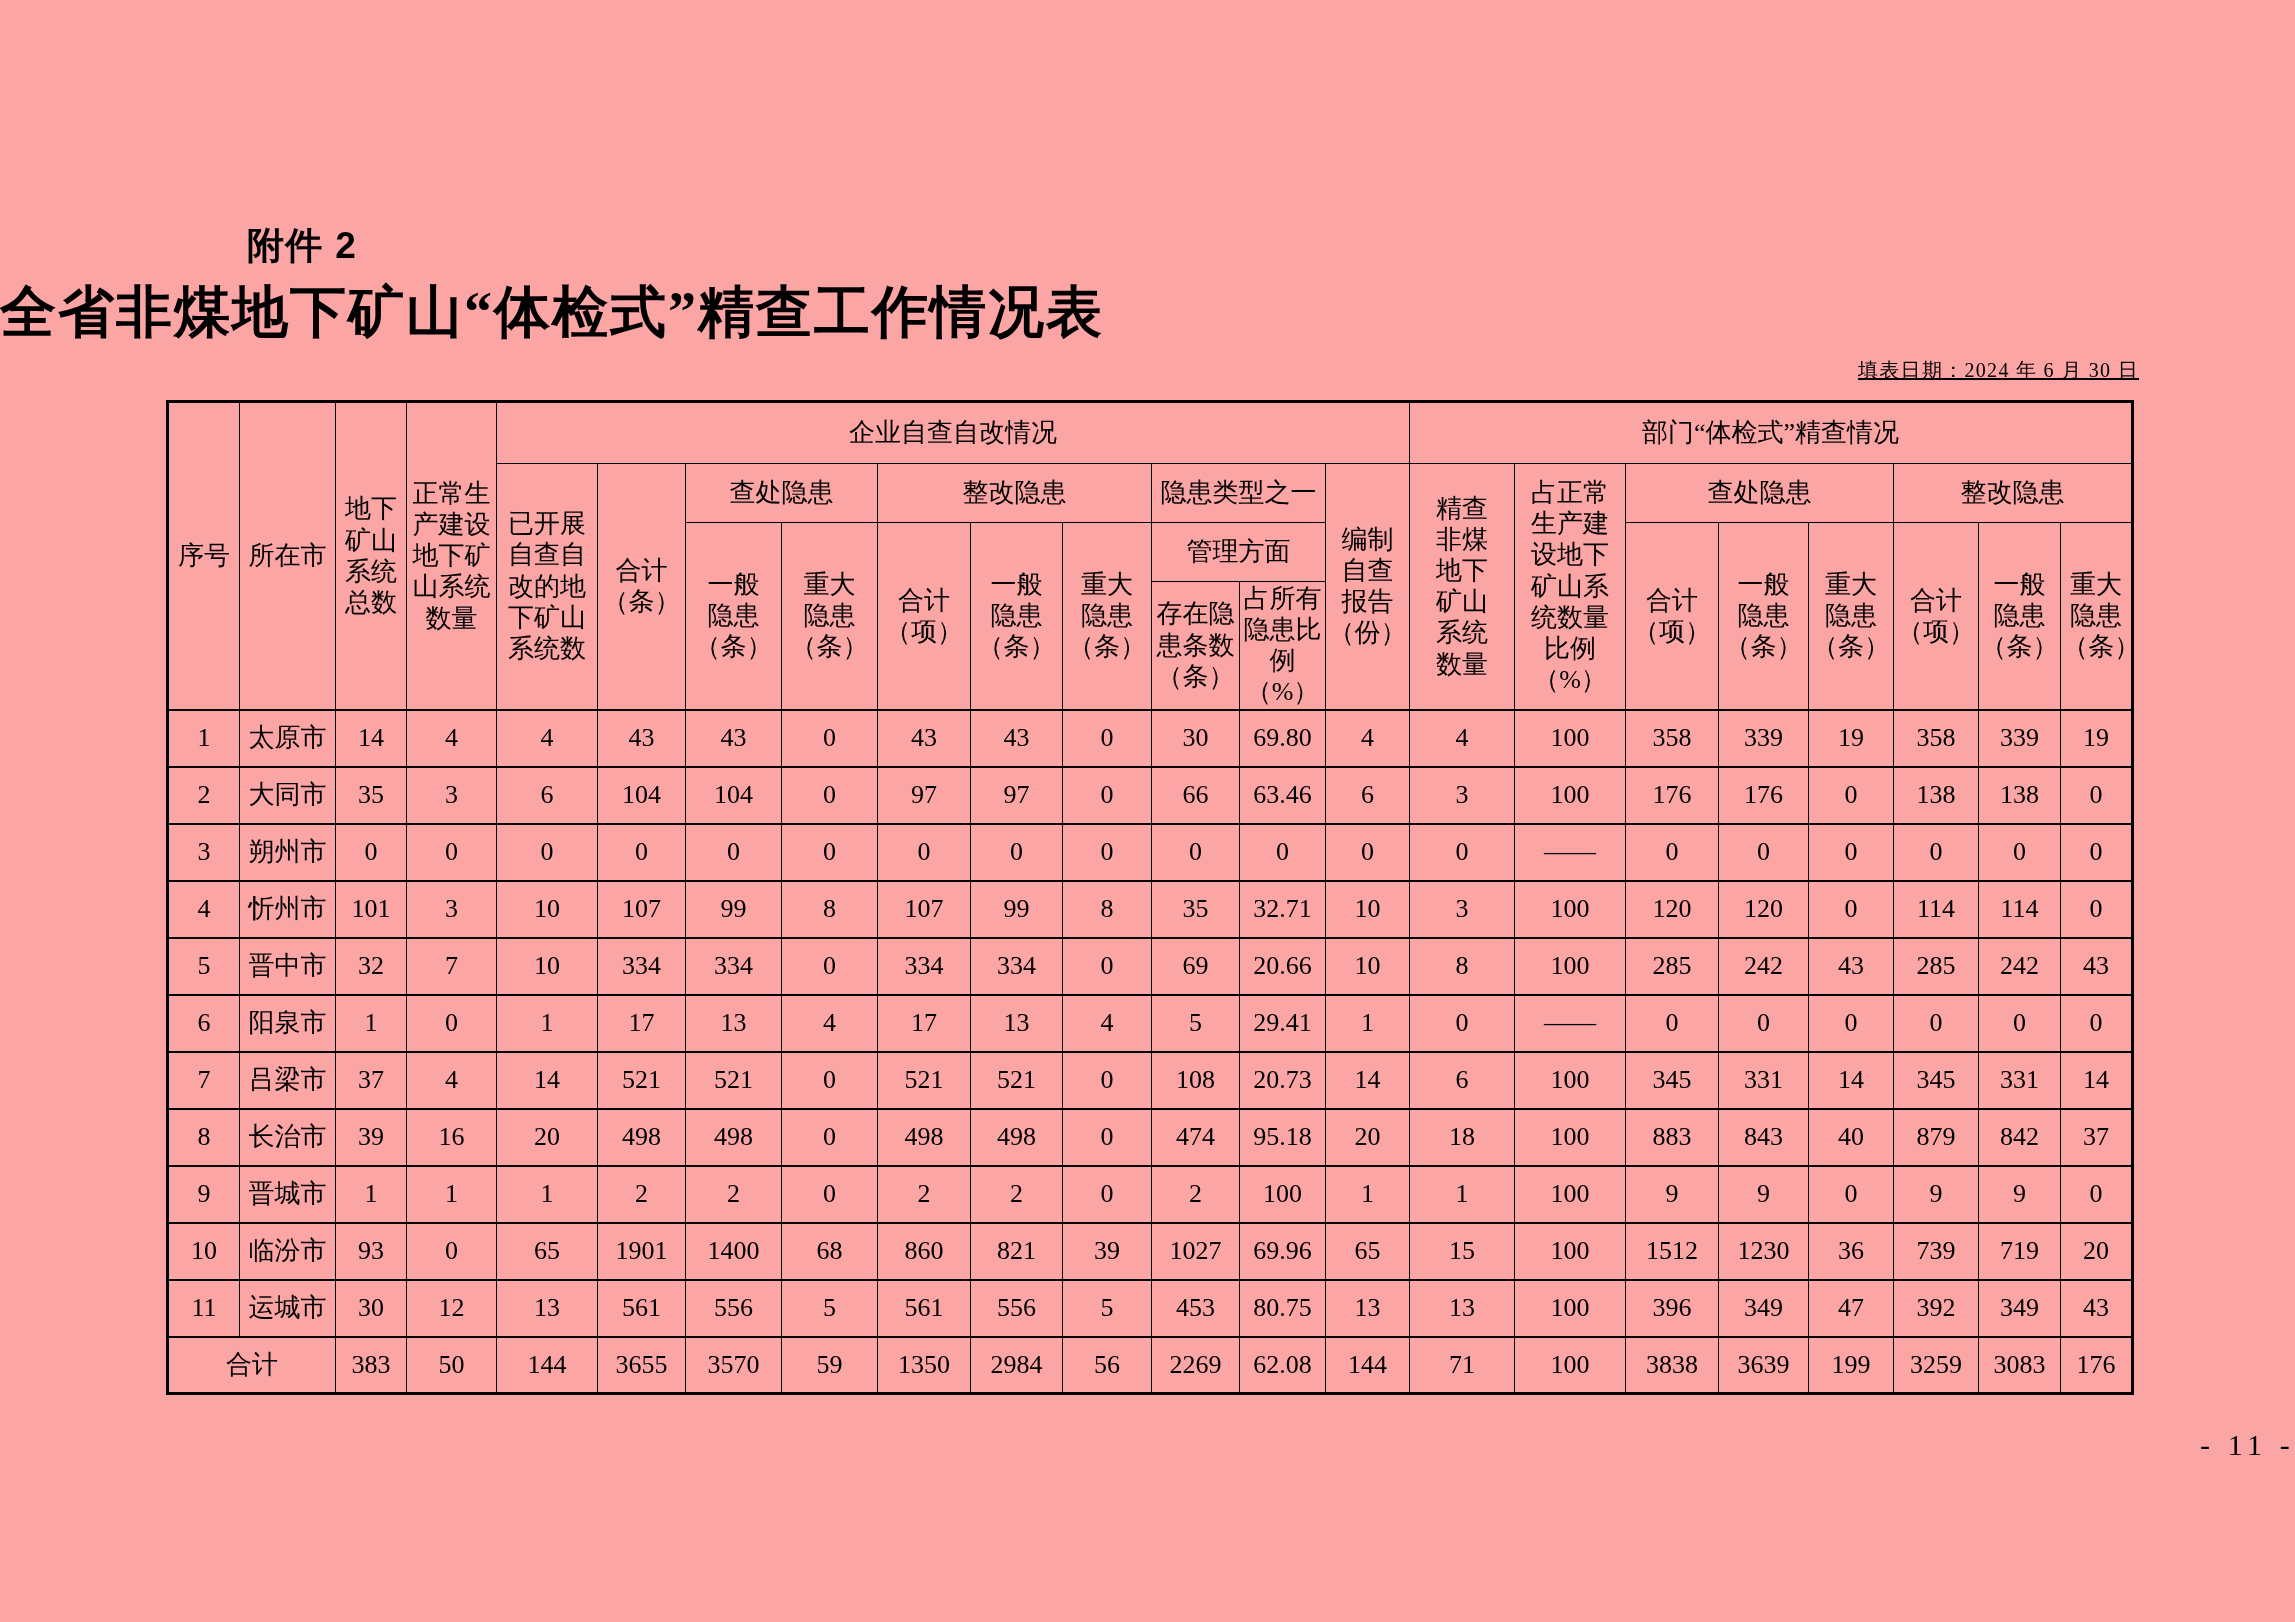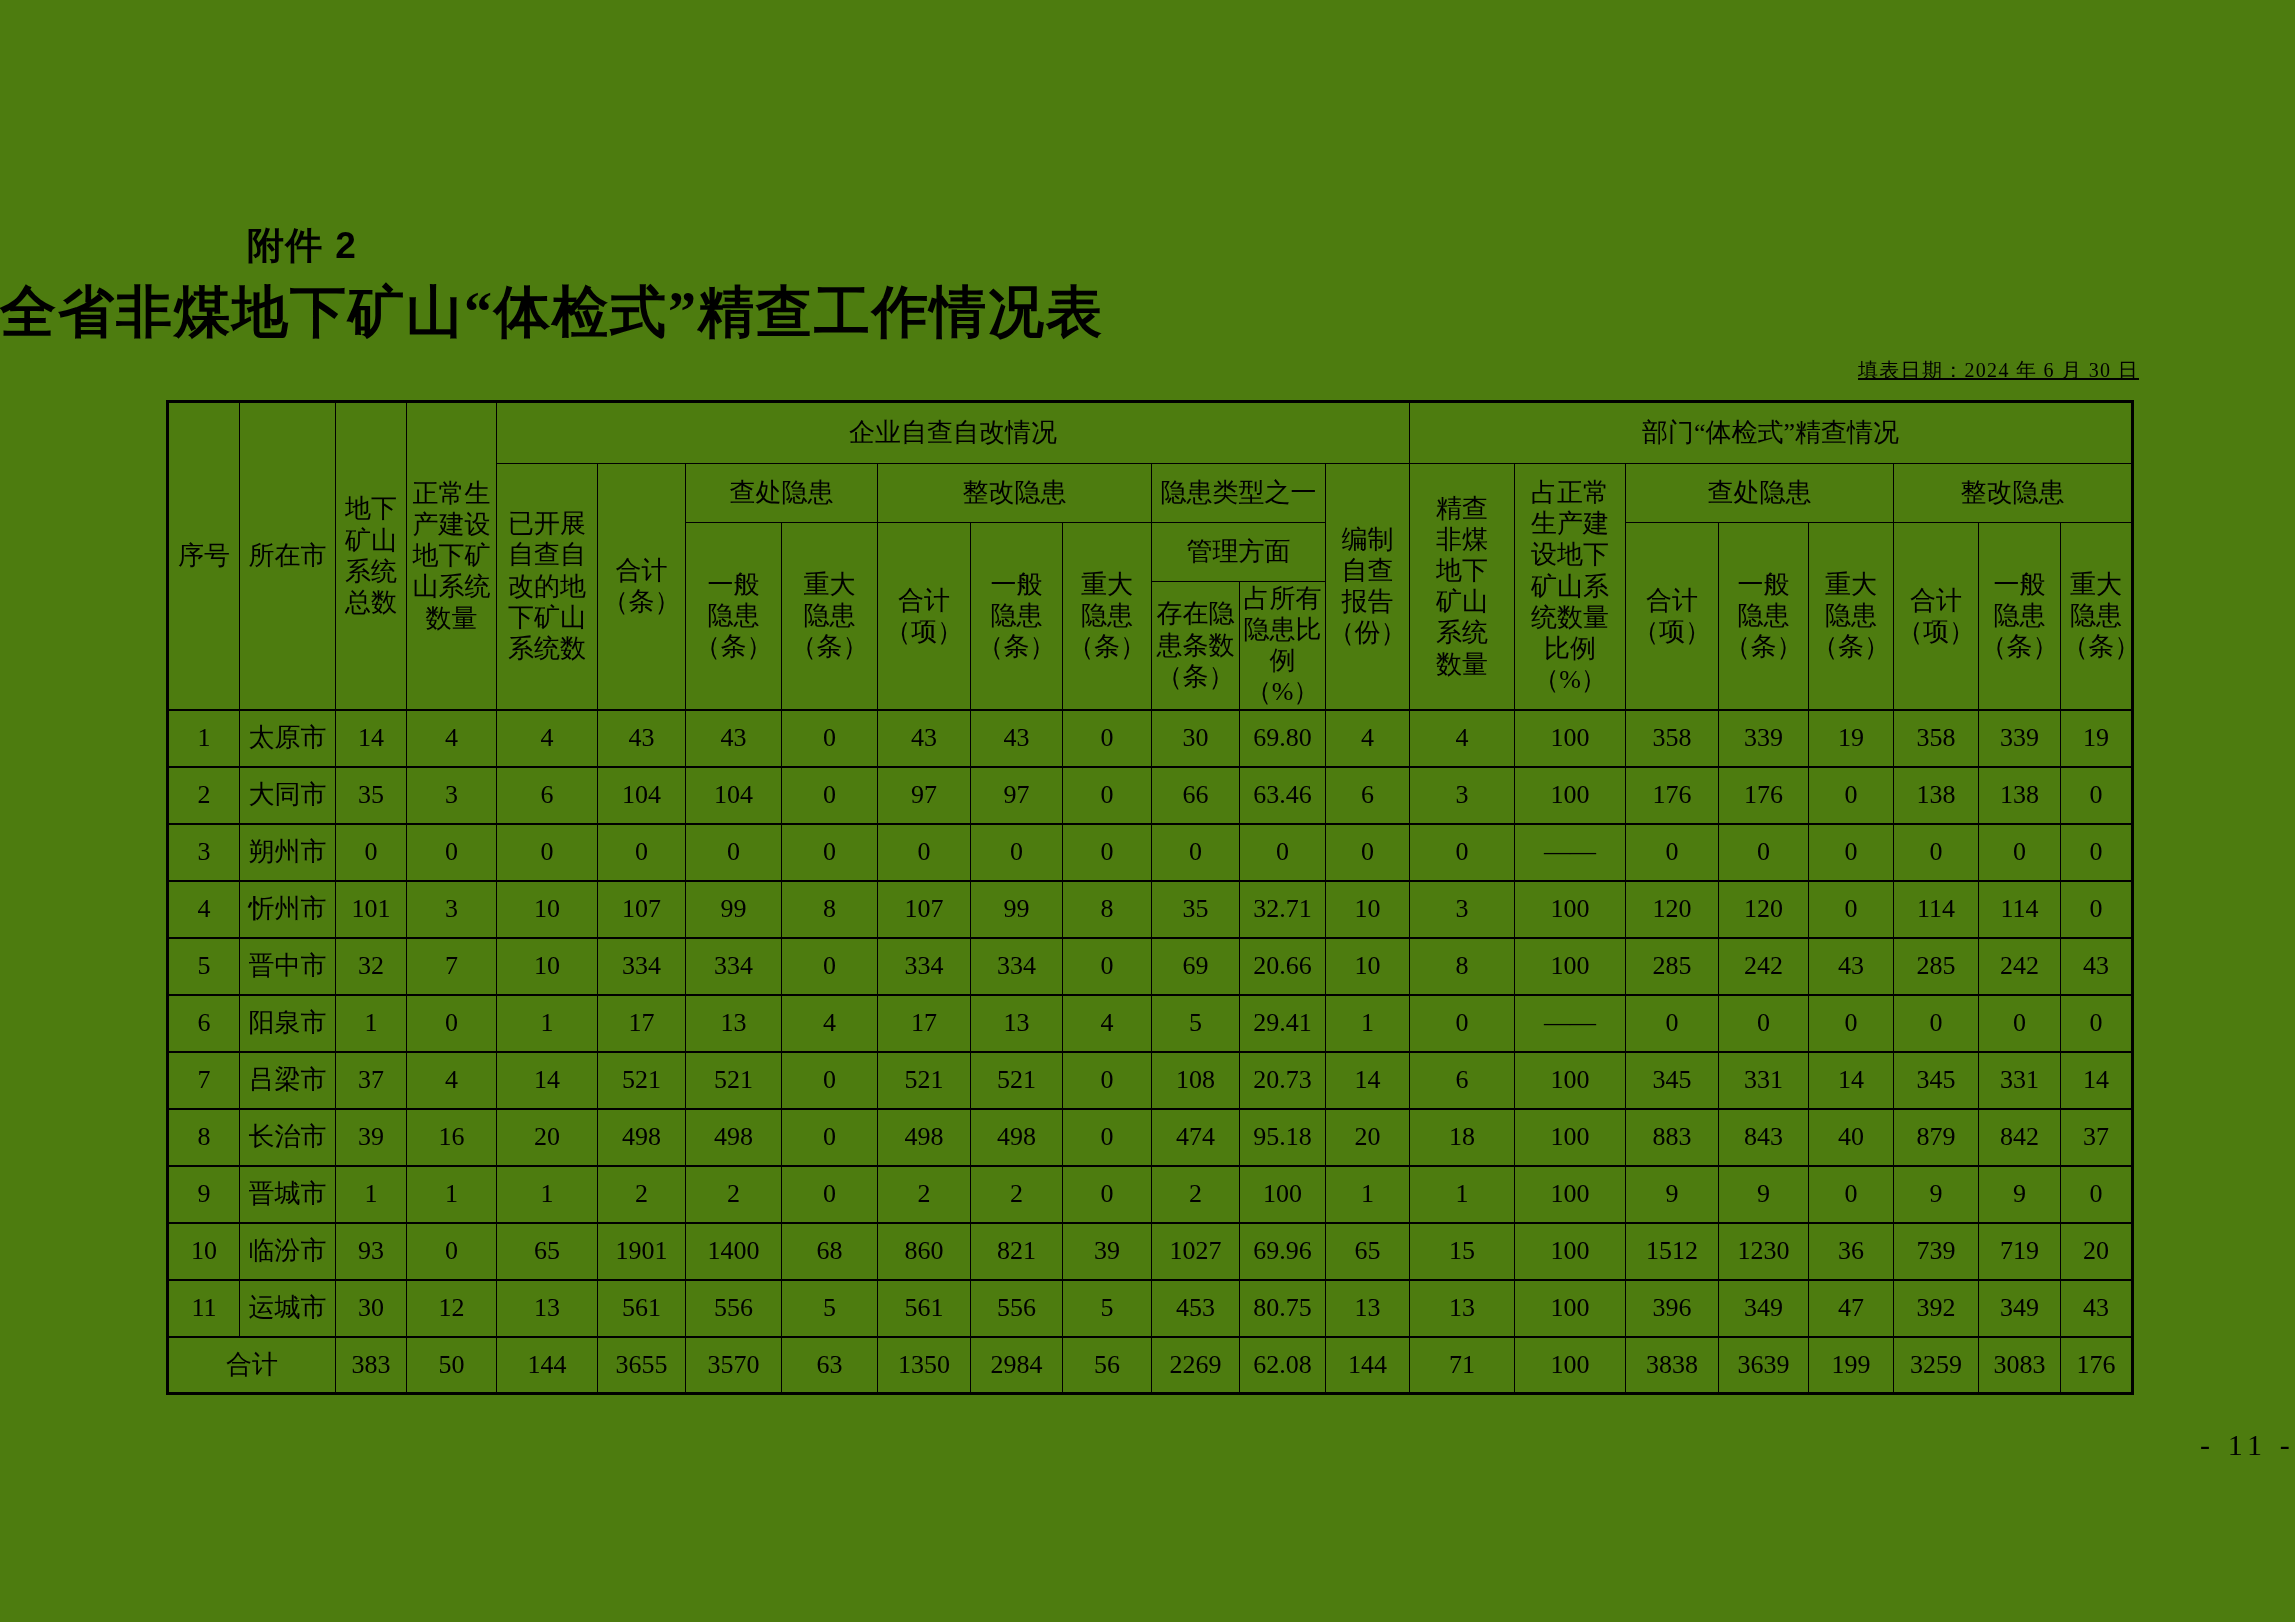--- a/index.html
+++ b/index.html
@@ -1,20 +1,20 @@
 <!DOCTYPE html>
 <html style="font-size:10.5px"><head>
 <meta charset="utf-8">
 <style>
   html, body { margin: 0; padding: 0; background: #ffffff; }
   .page {
     position: relative;
     width: 2295px;
     height: 1623px;
-    background: #4d7c0f;
+    background: #fca5a5;
     color: #000000;
     overflow: hidden;
   }
   .attachment {
     position: absolute;
     left: 247px;
     top: 221px;
     font-family: "Liberation Sans", "DejaVu Sans", sans-serif;
     font-weight: bold;
     font-size: 37px;
@@ -468,21 +468,21 @@
           <td>349</td>
           <td>43</td>
         </tr>
         <tr>
           <td colspan="2">合计</td>
           <td>383</td>
           <td>50</td>
           <td>144</td>
           <td>3655</td>
           <td>3570</td>
-          <td>63</td>
+          <td>59</td>
           <td>1350</td>
           <td>2984</td>
           <td>56</td>
           <td>2269</td>
           <td>62.08</td>
           <td>144</td>
           <td>71</td>
           <td>100</td>
           <td>3838</td>
           <td>3639</td>

